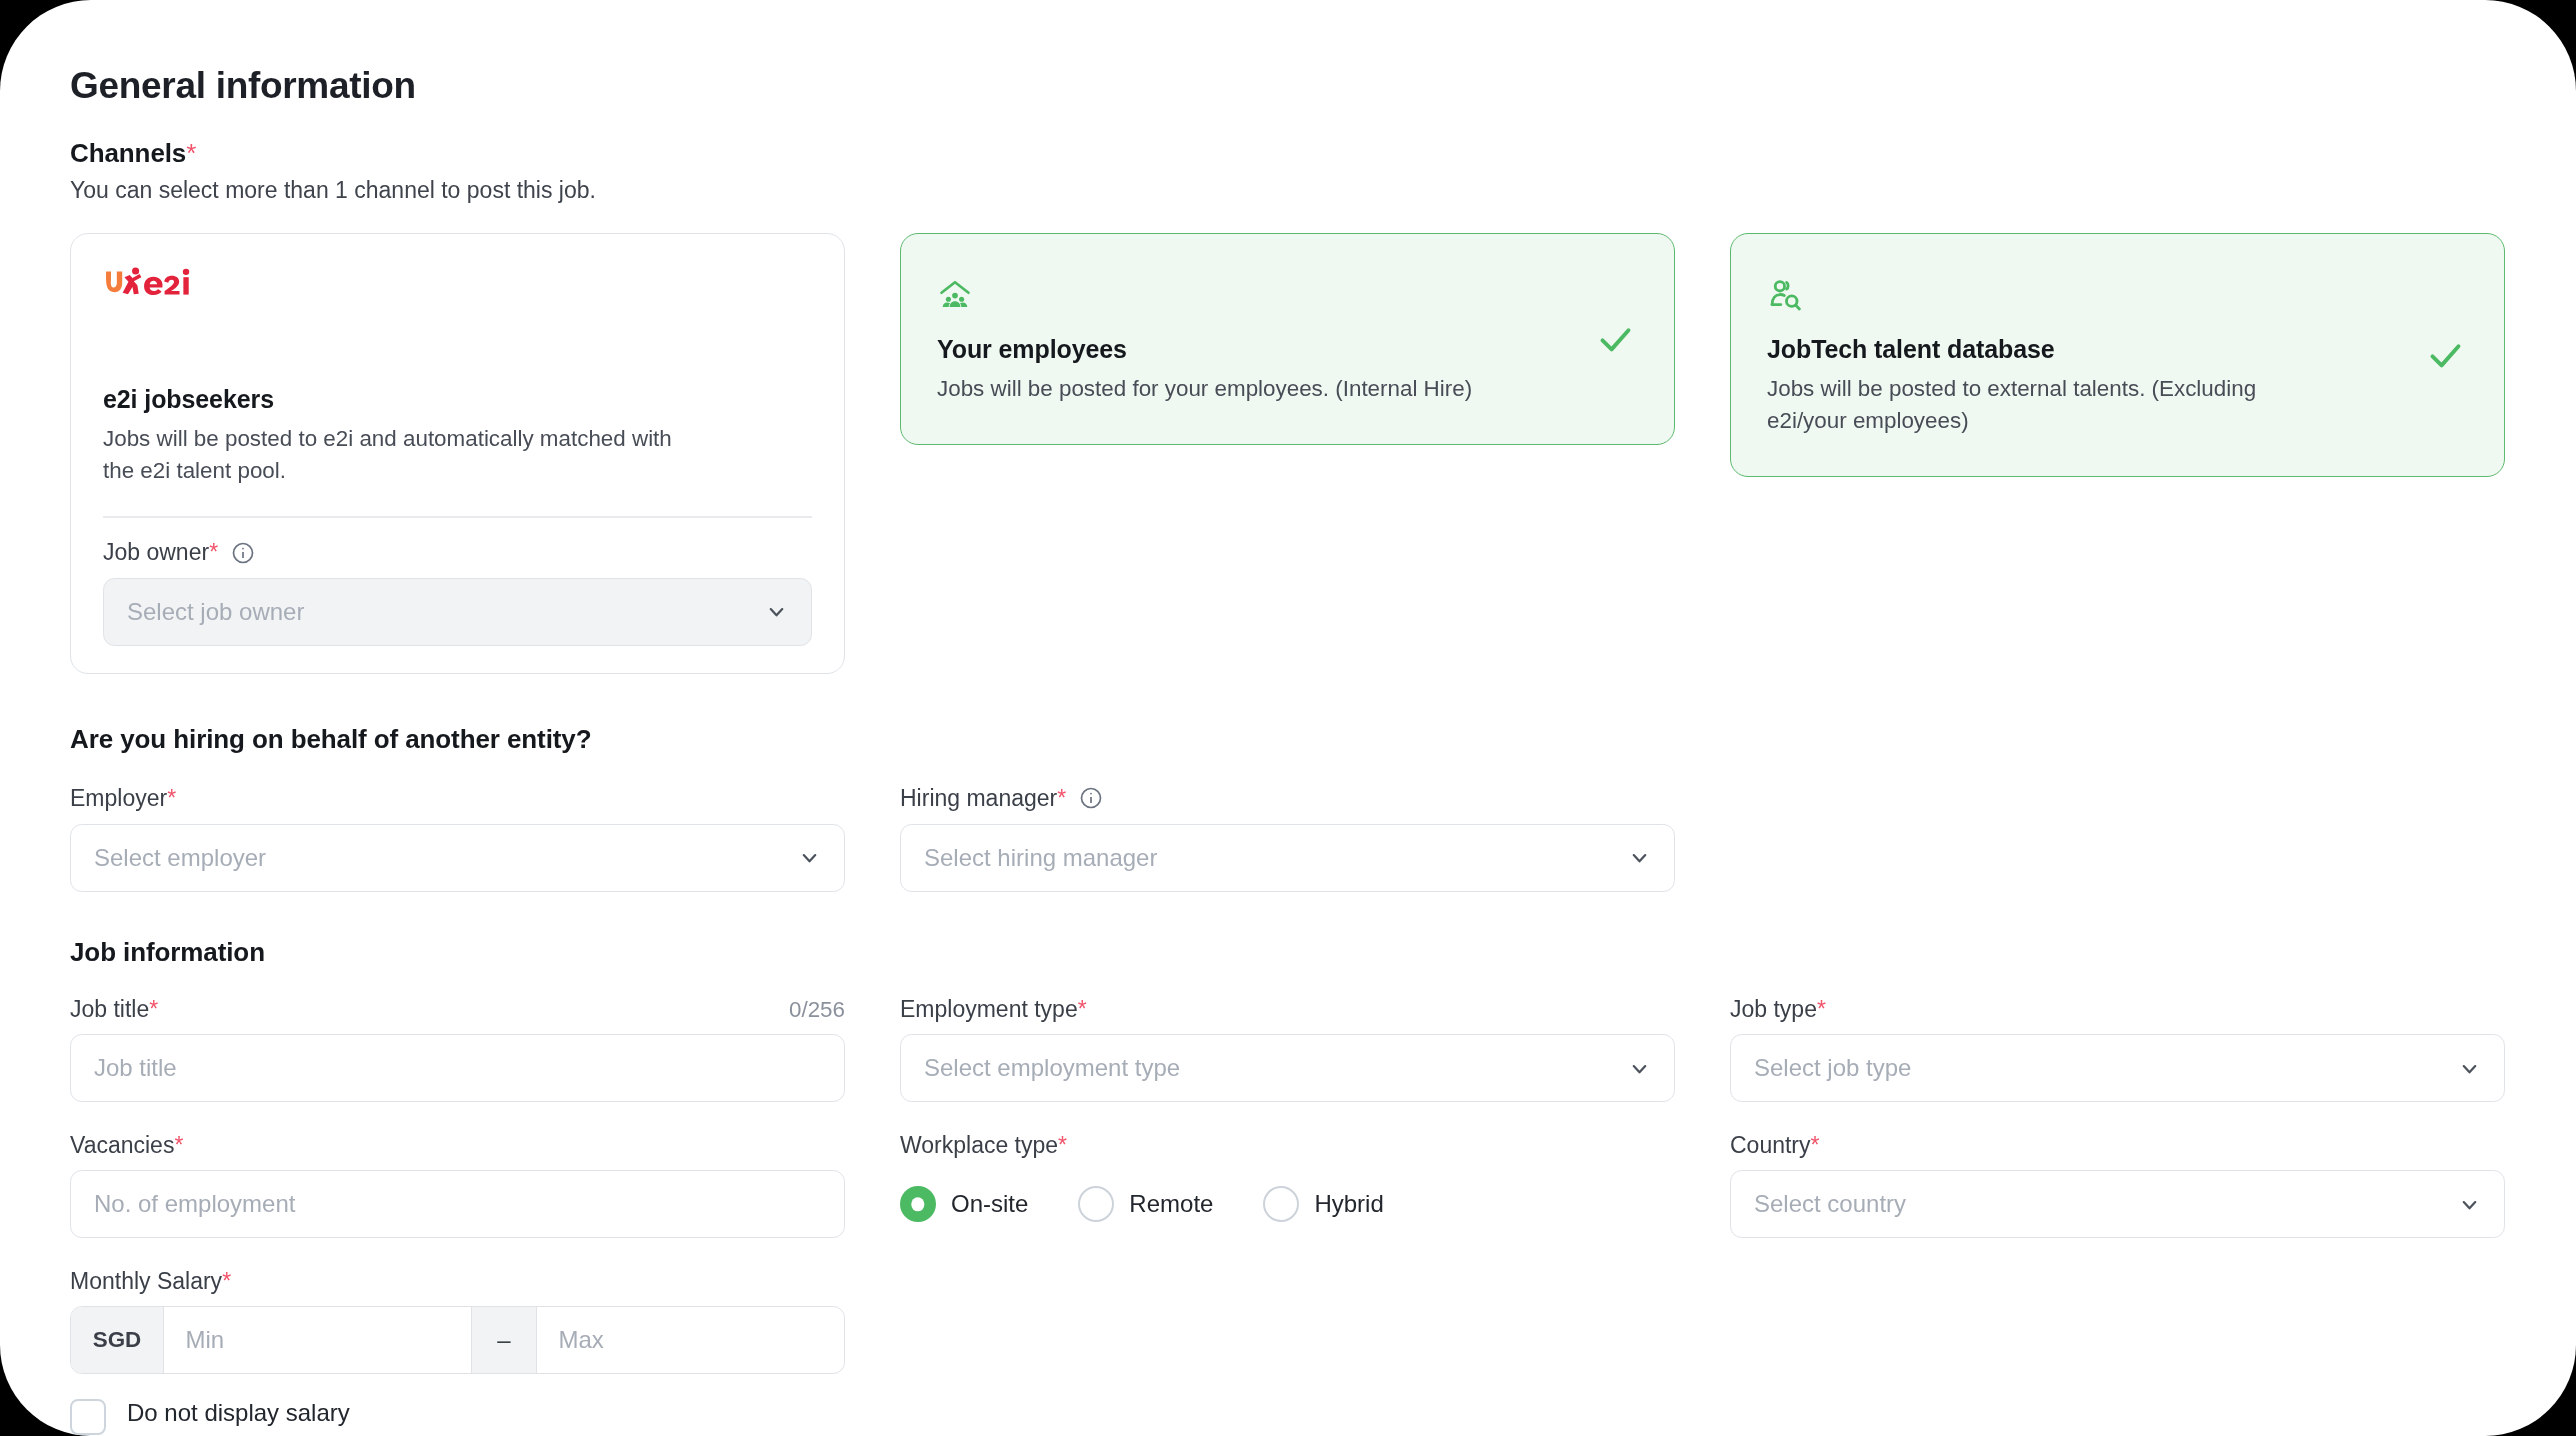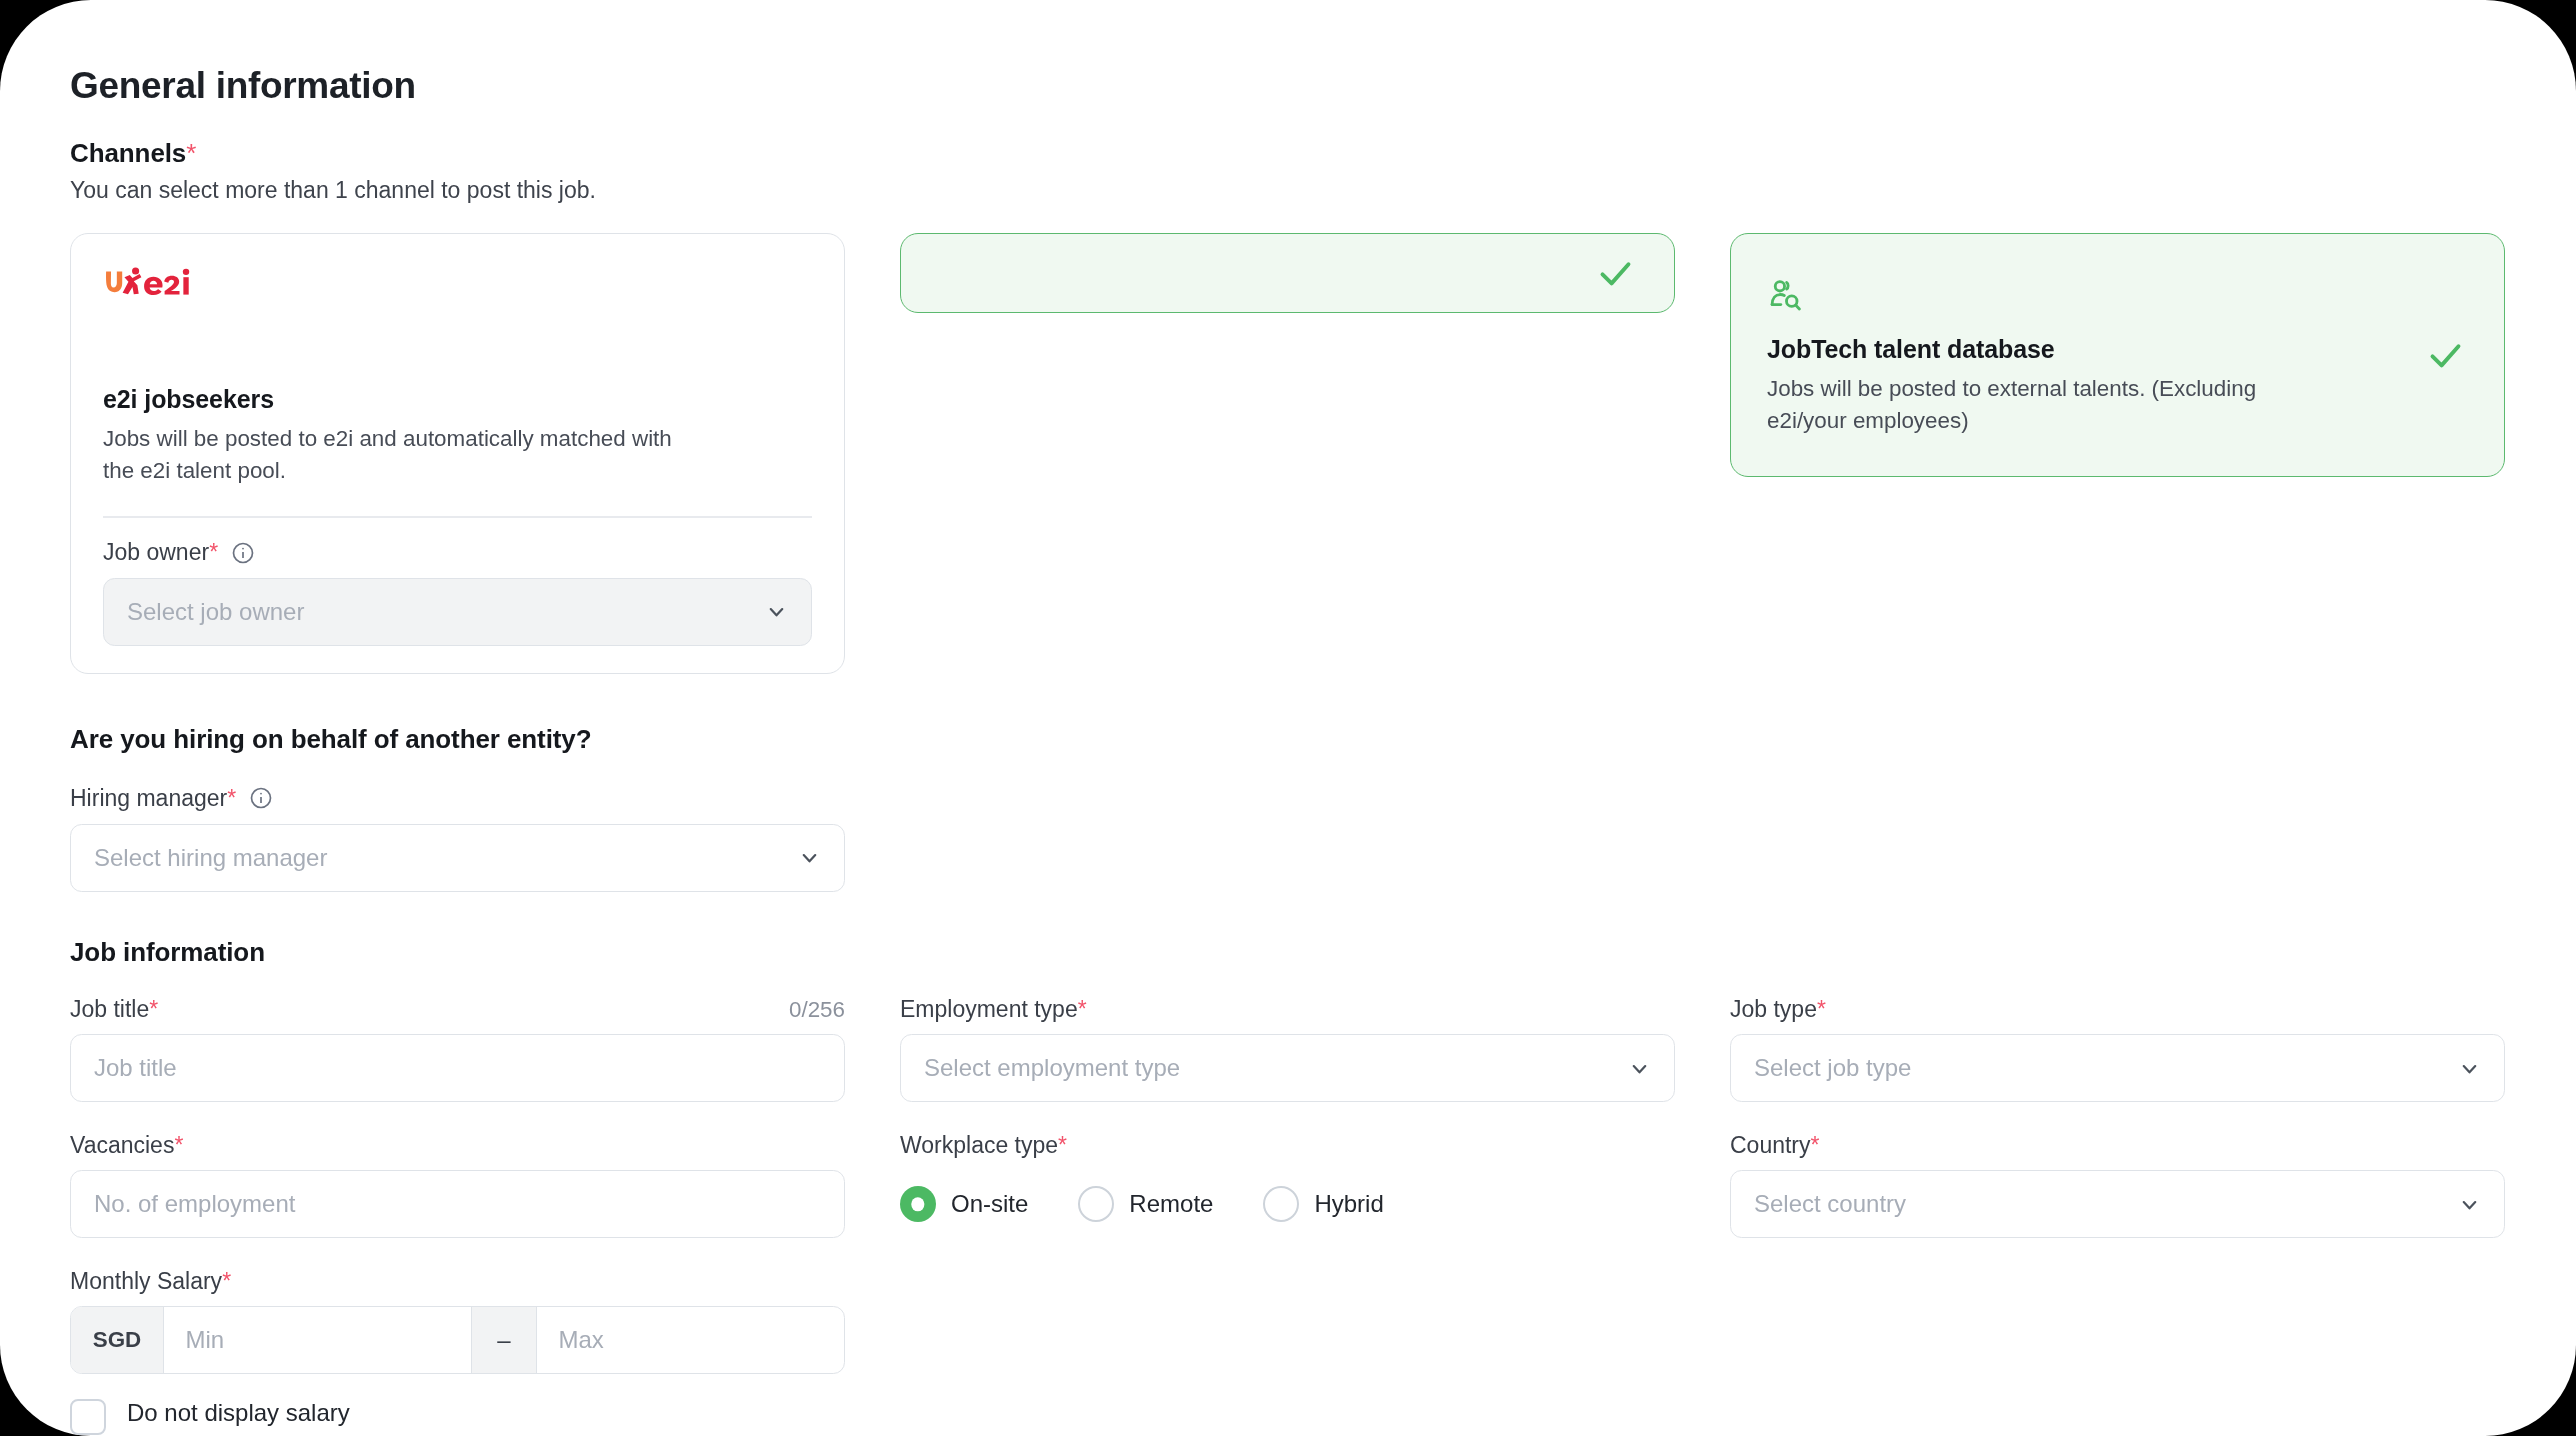--- a/index.html
+++ b/index.html
@@ -204,20 +204,37 @@
               <span class="chev">
                 <svg viewBox="0 0 24 24" width="23" height="23" fill="none" stroke="#4b525c" stroke-width="2.3" stroke-linecap="round" stroke-linejoin="round">
                     <polyline points="6,9.5 12,16 18,9.5"></polyline>
                   </svg>
               </span>
             </div>
           </div>
         </div>
 
         <div class="card selected">
+          <div class="card-head">
+            <span class="icon-green">
+              <svg viewBox="0 0 24 24" width="36" height="36" fill="none" stroke="#4cb963" stroke-width="1.8" stroke-linecap="round" stroke-linejoin="round">
+                <path d="M3 10.5 L12 3.5 L21 10.5"></path>
+                <circle cx="12" cy="12.4" r="1.9" fill="#4cb963" stroke="none"></circle>
+                <circle cx="7.6" cy="14.8" r="1.7" fill="#4cb963" stroke="none"></circle>
+                <circle cx="16.4" cy="14.8" r="1.7" fill="#4cb963" stroke="none"></circle>
+                <path d="M8.4 20 C8.4 17.6 9.9 16.1 12 16.1 C14.1 16.1 15.6 17.6 15.6 20 Z" fill="#4cb963" stroke="none"></path>
+                <path d="M3.8 20 C3.8 18.2 5 17 6.9 17 C7.6 17 8.2 17.2 8.7 17.5 C8.1 18.2 7.8 19 7.8 20 Z" fill="#4cb963" stroke="none"></path>
+                <path d="M20.2 20 C20.2 18.2 19 17 17.1 17 C16.4 17 15.8 17.2 15.3 17.5 C15.9 18.2 16.2 19 16.2 20 Z" fill="#4cb963" stroke="none"></path>
+              </svg>
+            </span>
+            <div class="card-body-text">
+              <div class="card-title">Your employees</div>
+              <div class="card-desc" style="max-width:537px">Jobs will be posted for your employees. (Internal Hire)</div>
+            </div>
+          </div>
           <span class="check">
             <svg viewBox="0 0 24 24" width="39" height="39" fill="none" stroke="#4cb963" stroke-width="2.4" stroke-linecap="round" stroke-linejoin="round">
                 <polyline points="4,12.8 9.6,18.4 20,6.6"></polyline>
               </svg>
           </span>
         </div>
 
         <div class="card selected">
           <div class="card-head">
             <span class="icon-green">
@@ -242,20 +259,33 @@
           </span>
         </div>
 
       </div>
     </div>
 
     <div style="margin-top:50px">
       <div class="h2">Are you hiring on behalf of another entity?</div>
 
       <div class="grid3" style="margin-top:30px">
+        <div class="col">
+          <div class="label-row">
+            <span class="label"><span>Employer</span><span class="req">*</span></span>
+          </div>
+          <div class="field">
+            <span class="ph">Select employer</span>
+            <span class="chev">
+              <svg viewBox="0 0 24 24" width="23" height="23" fill="none" stroke="#4b525c" stroke-width="2.3" stroke-linecap="round" stroke-linejoin="round">
+                  <polyline points="6,9.5 12,16 18,9.5"></polyline>
+                </svg>
+            </span>
+          </div>
+        </div>
 
         <div class="col">
           <div class="label-row">
             <span class="label"><span>Hiring manager</span><span class="req">*</span></span>
             <span class="info-icon">
               <svg viewBox="0 0 24 24" width="24" height="24" fill="none" stroke="#6b7280" stroke-width="1.7">
                 <circle cx="12" cy="12" r="9.5"></circle>
                 <line x1="12" y1="11" x2="12" y2="17"></line>
                 <circle cx="12" cy="7.6" r="0.9" fill="#6b7280" stroke="none"></circle>
               </svg>

